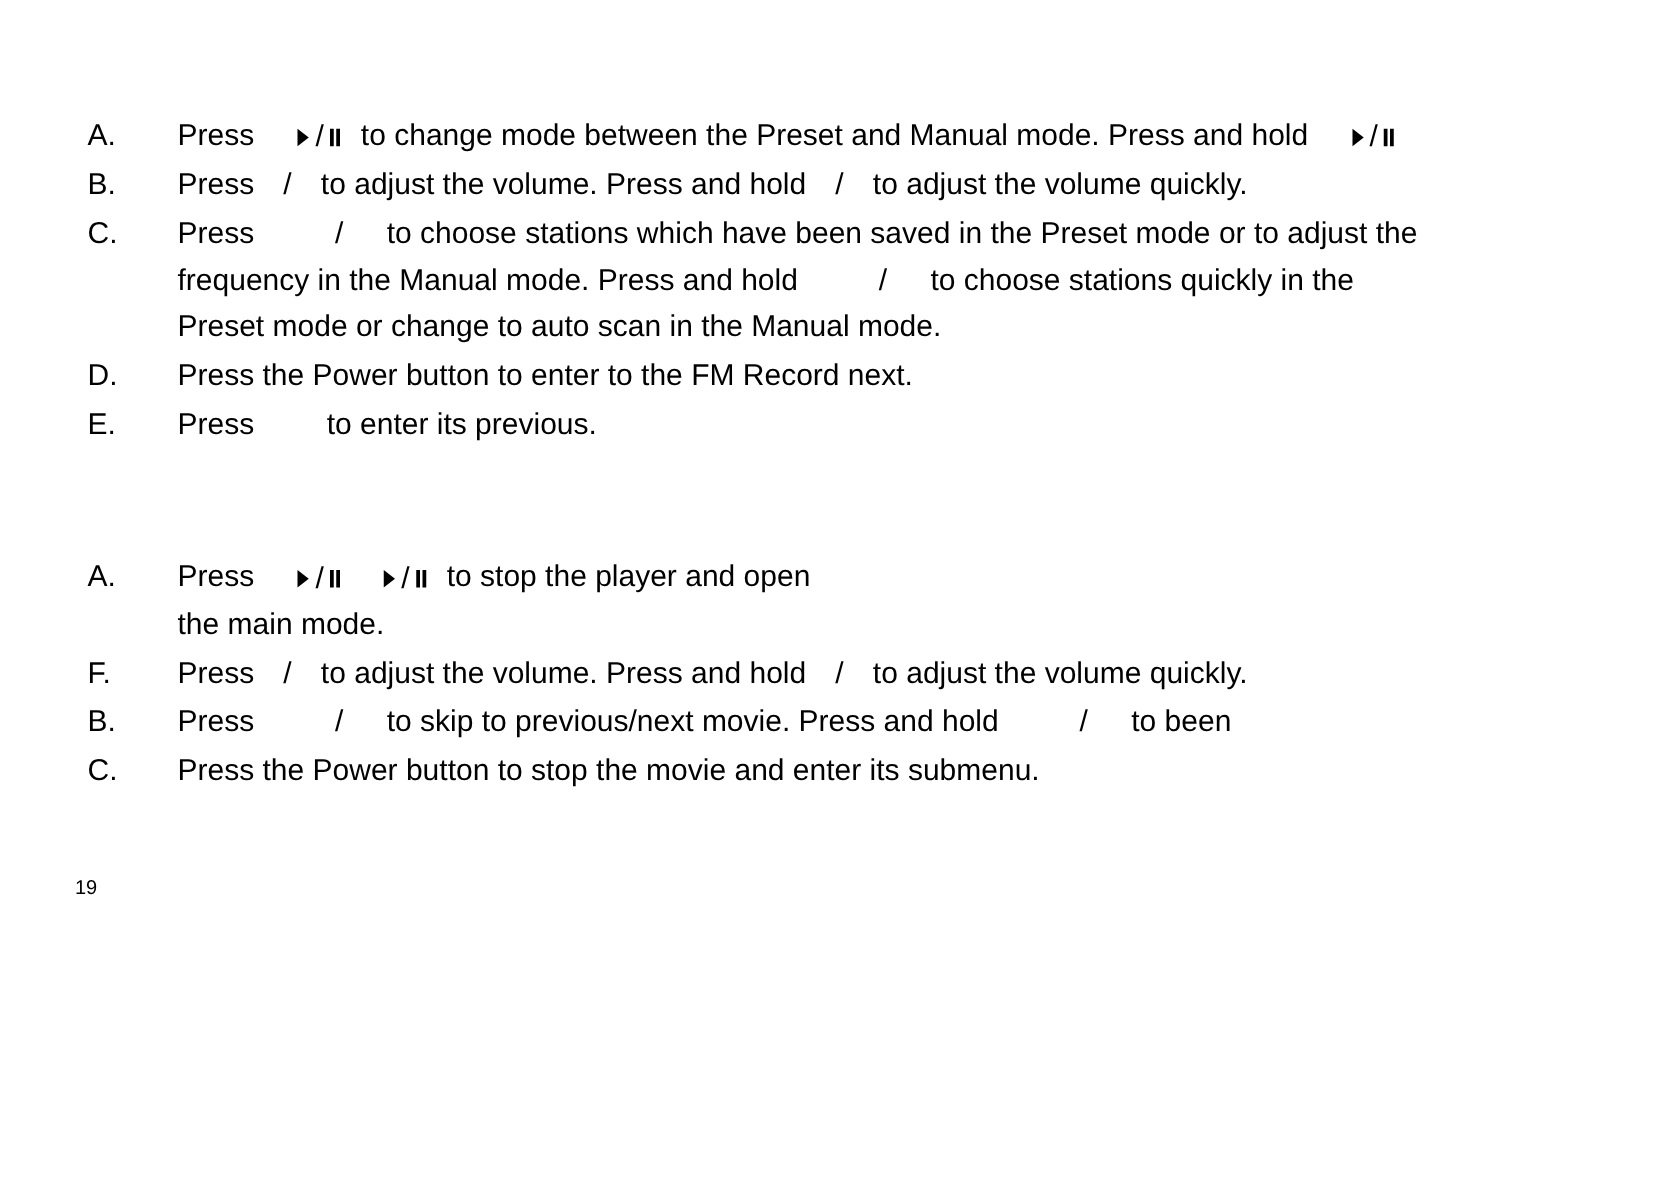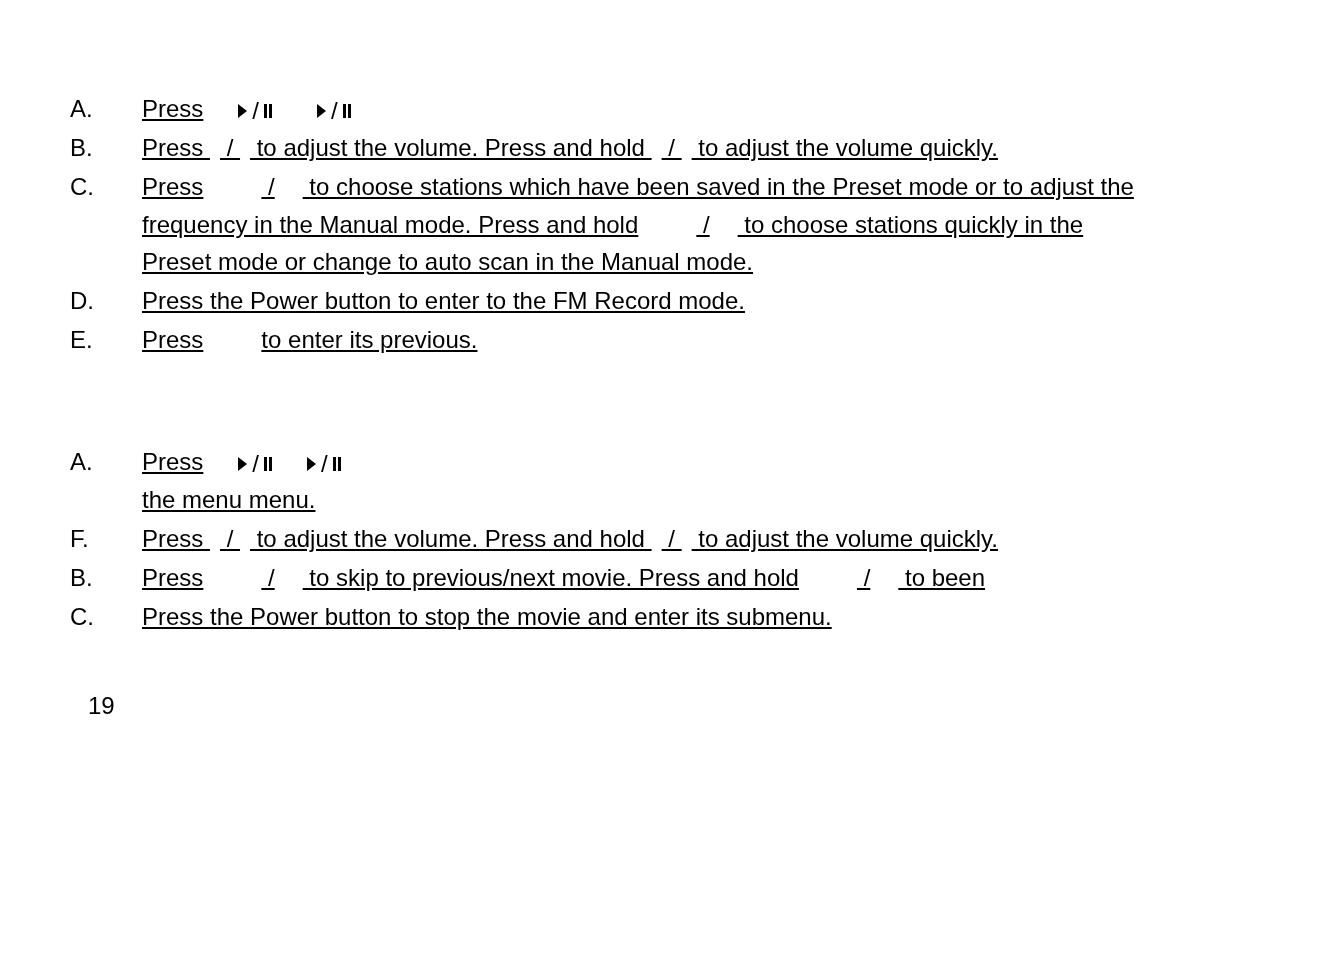--- a/index.html
+++ b/index.html
@@ -25,21 +25,20 @@
   .item {
     display: flex;
     margin-bottom: 2px;
   }
   .marker {
     width: 72px;
     flex: 0 0 72px;
   }
   .body {
     flex: 1;
-    text-decoration: underline;
   }
   
   .pp {
     display: inline-flex;
     align-items: center;
     gap: 4px;
     vertical-align: baseline;
     position: relative;
     top: 1px;
   }
@@ -68,60 +67,60 @@
     background: #000;
   }
   .pp-spacer-before { display:inline-block; width: 35px; }
 
   .gap-wide { display:inline-block; width: 58px; }
   .gap-med  { display:inline-block; width: 28px; }
   .gap-sm   { display:inline-block; width: 10px; }
 
   .page-number {
     position: absolute;
-    left: 88px;
+    left: 60px;
     bottom: 36px;
-    font-size: 24px;
+    font-size: 16px;
   }
 </style>
 </head>
 <body>
 
 <div class="page">
 
   <div class="list" id="list1">
       <div class="item">
         <div class="marker">A.</div>
         <div class="body"><span>Press</span><span class="pp-spacer-before"></span><span class="pp">
             <span class="tri"></span>
             <span class="slash">/</span>
             <span class="pause">
               <span></span>
               <span></span>
             </span>
-          </span><span class="gap-sm"></span><span class="pp-spacer-before"></span><span class="pp">
+          </span><span class="gap-sm"></span><span> to change mode between the Preset and Manual mode. Press and hold</span><span class="pp-spacer-before"></span><span class="pp">
             <span class="tri"></span>
             <span class="slash">/</span>
             <span class="pause">
               <span></span>
               <span></span>
             </span>
           </span><br></div>
       </div>
       <div class="item">
         <div class="marker">B.</div>
         <div class="body"><span>Press </span><span class="gap-sm"></span><span> / </span><span class="gap-sm"></span><span> to adjust the volume. Press and hold </span><span class="gap-sm"></span><span> / </span><span class="gap-sm"></span><span> to adjust the volume quickly.</span></div>
       </div>
       <div class="item">
         <div class="marker">C.</div>
         <div class="body"><span>Press</span><span class="gap-wide"></span><span> /</span><span class="gap-med"></span><span> to choose stations which have been saved in the Preset mode or to adjust the </span><br><span>frequency in the Manual mode. Press and hold</span><span class="gap-wide"></span><span> /</span><span class="gap-med"></span><span> to choose stations quickly in the </span><br><span>Preset mode or change to auto scan in the Manual mode.</span></div>
       </div>
       <div class="item">
         <div class="marker">D.</div>
-        <div class="body"><span>Press the Power button to enter to the FM Record mode.</span></div>
+        <div class="body"><span>Press the Power button to enter to the FM Record next.</span></div>
       </div>
       <div class="item">
         <div class="marker">E.</div>
         <div class="body"><span>Press</span><span class="gap-wide"></span><span>to enter its previous.</span></div>
       </div>
     </div>
 
   <div class="list" id="list2">
       <div class="item">
         <div class="marker">A.</div>
@@ -132,21 +131,21 @@
               <span></span>
               <span></span>
             </span>
           </span><span class="pp-spacer-before"></span><span class="pp">
             <span class="tri"></span>
             <span class="slash">/</span>
             <span class="pause">
               <span></span>
               <span></span>
             </span>
-          </span><span class="gap-sm"></span><br><span>the menu menu.</span></div>
+          </span><span class="gap-sm"></span><span> to stop the player and open </span><br><span>the main mode.</span></div>
       </div>
       <div class="item">
         <div class="marker">F.</div>
         <div class="body"><span>Press </span><span class="gap-sm"></span><span> / </span><span class="gap-sm"></span><span> to adjust the volume. Press and hold </span><span class="gap-sm"></span><span> / </span><span class="gap-sm"></span><span> to adjust the volume quickly.</span></div>
       </div>
       <div class="item">
         <div class="marker">B.</div>
         <div class="body"><span>Press</span><span class="gap-wide"></span><span> /</span><span class="gap-med"></span><span> to skip to previous/next movie. Press and hold</span><span class="gap-wide"></span><span> /</span><span class="gap-med"></span><span> to been </span><br></div>
       </div>
       <div class="item">

